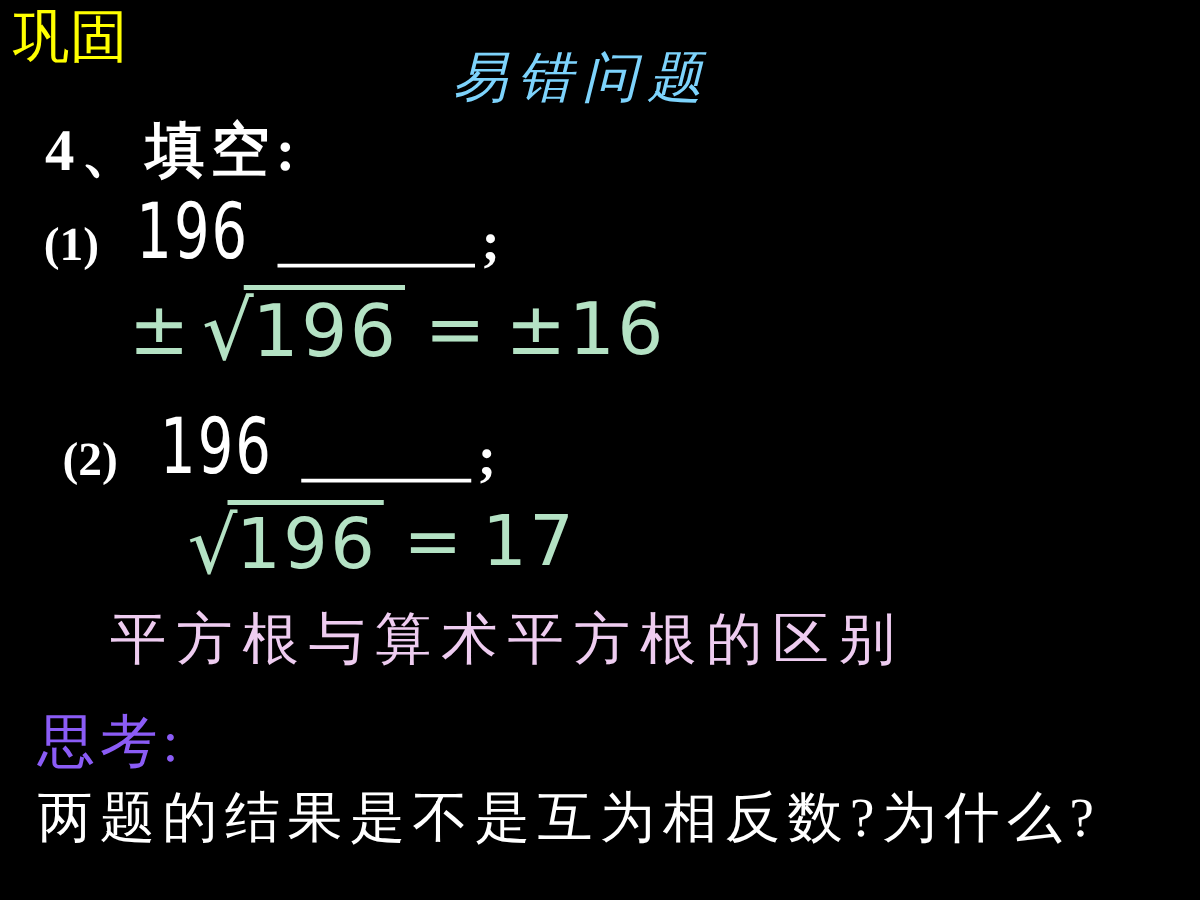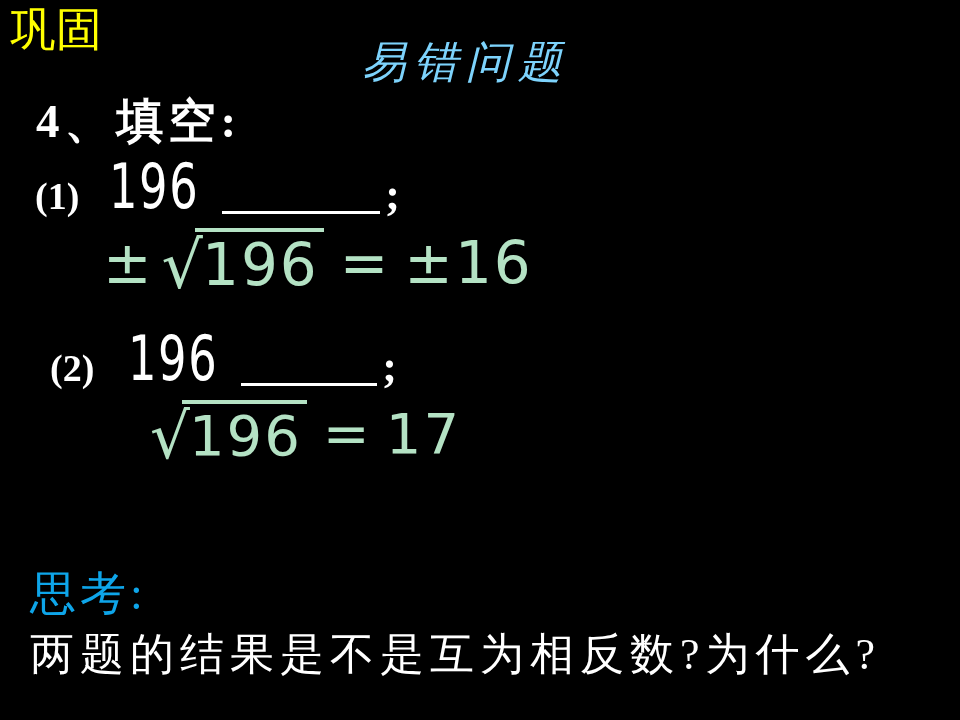--- a/index.html
+++ b/index.html
@@ -34,21 +34,21 @@
   }
   .answer1 { left:103px; top:226px; font-size:58px; }
   .answer2 { left:140px; top:398px; font-size:56px; }
   .answer .pm { margin-right:10px; }
   .answer .radical { font-size:1.12em; margin-right:-8px; transform:translateY(3px); }
   .answer .radicand { border-top:4px solid currentColor; padding:0 5px 0 7px; letter-spacing:2px; }
   .answer .eq { margin:0 16px; }
   .answer .result { letter-spacing:2px; }
 
   .note { position:absolute; left:88px; top:486px; font-size:45px; color:#eeccf0; letter-spacing:8px; }
-  .think-label { position:absolute; left:30px; top:568px; font-size:46px; color:#0ea5e9; letter-spacing:4px; }
+  .think-label { position:absolute; left:30px; top:568px; font-size:46px; color:#8b5cf6; letter-spacing:4px; }
   .think-q { position:absolute; left:30px; top:630px; font-size:44px; color:#ffffff; letter-spacing:6px; white-space:nowrap; }
 </style>
 </head>
 <body>
 
 <div class="slide">
 
   <div class="badge">巩固</div>
 
   <div class="title">易错问题</div>
@@ -78,18 +78,19 @@
   </div>
 
   <div class="answer answer2">
     <span class="pm"></span>
     <span class="radical">√</span>
     <span class="radicand">196</span>
     <span class="eq">=</span>
     <span class="result">17</span>
   </div>
 
+  <div class="note">平方根与算术平方根的区别</div>
 
   <div class="think-label">思考:</div>
 
   <div class="think-q">两题的结果是不是互为相反数?为什么?</div>
 
 </div>
 
 </body></html>

